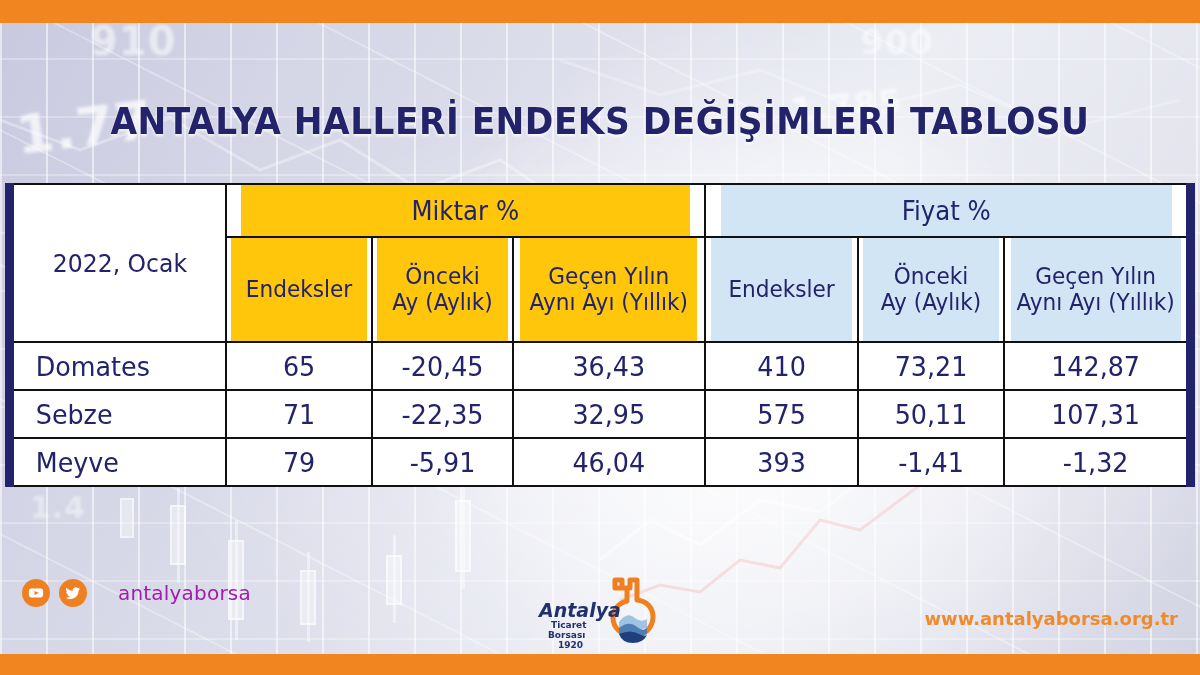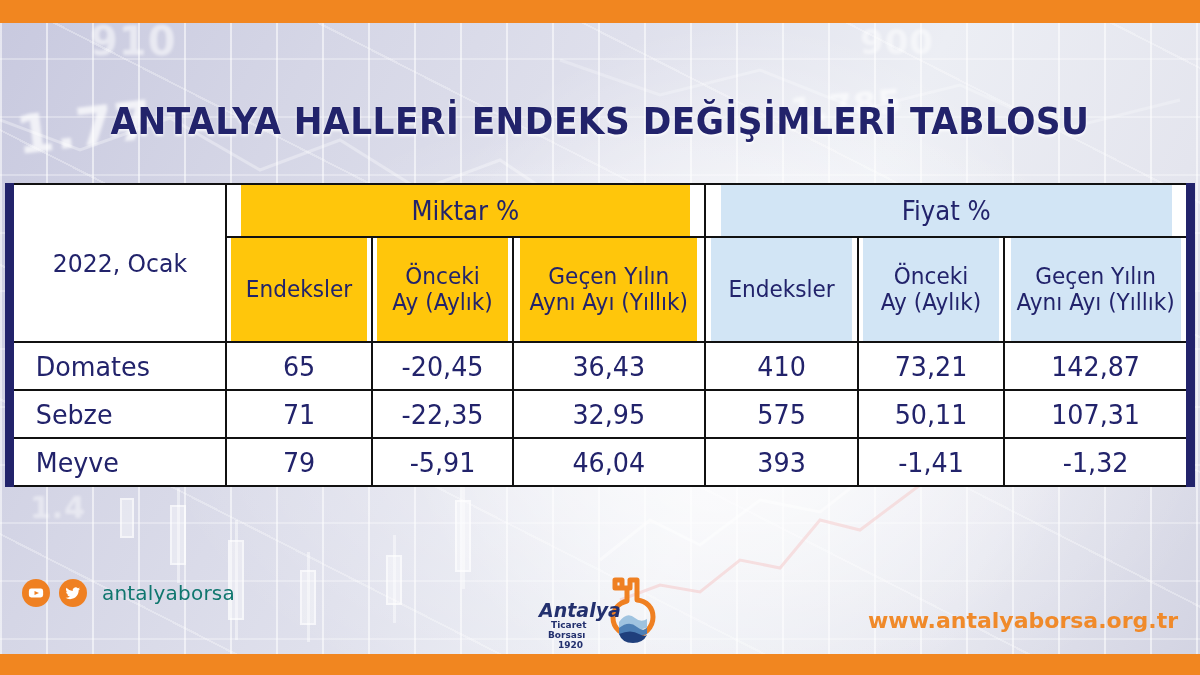--- a/index.html
+++ b/index.html
@@ -110,27 +110,27 @@
   .social-col { position:absolute; left:22px; top:16px; }
   .social-row { display:flex; align-items:center; height:34px; margin-bottom:4px; }
   .sicon {
     width:28px; height:28px; border-radius:50%;
     background:#ef8022; display:inline-flex; align-items:center;
     justify-content:center; margin-right:9px; flex:0 0 auto;
   }
   .sicon svg { display:block; }
   .shandle {
     font-family:"DejaVu Sans", sans-serif;
-    font-size:20px; color:#0f766e; margin-left:6px; letter-spacing:.2px;
+    font-size:20px; color:#a21caf; margin-left:22px; letter-spacing:.2px;
   }
   #logo { position:absolute; left:527px; top:10px; width:160px; height:80px; }
   #site {
     position:absolute; right:22px; top:48px;
     font-family:"DejaVu Sans", sans-serif;
-    font-weight:700; font-size:22px; color:#f08a2a;
+    font-weight:700; font-size:18px; color:#f08a2a;
     letter-spacing:0px;
   }
 </style>
 </head>
 <body>
 
 <div id="bg">
   <div class="bg-base"></div>
   <div class="grid-v"></div>
   <div class="grid-h"></div>

